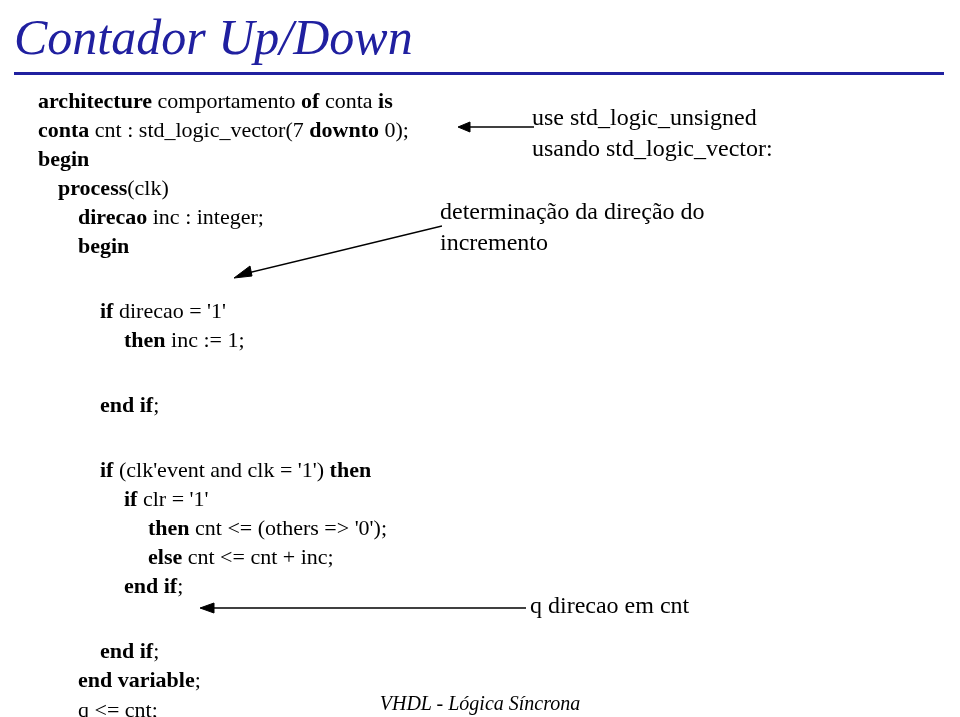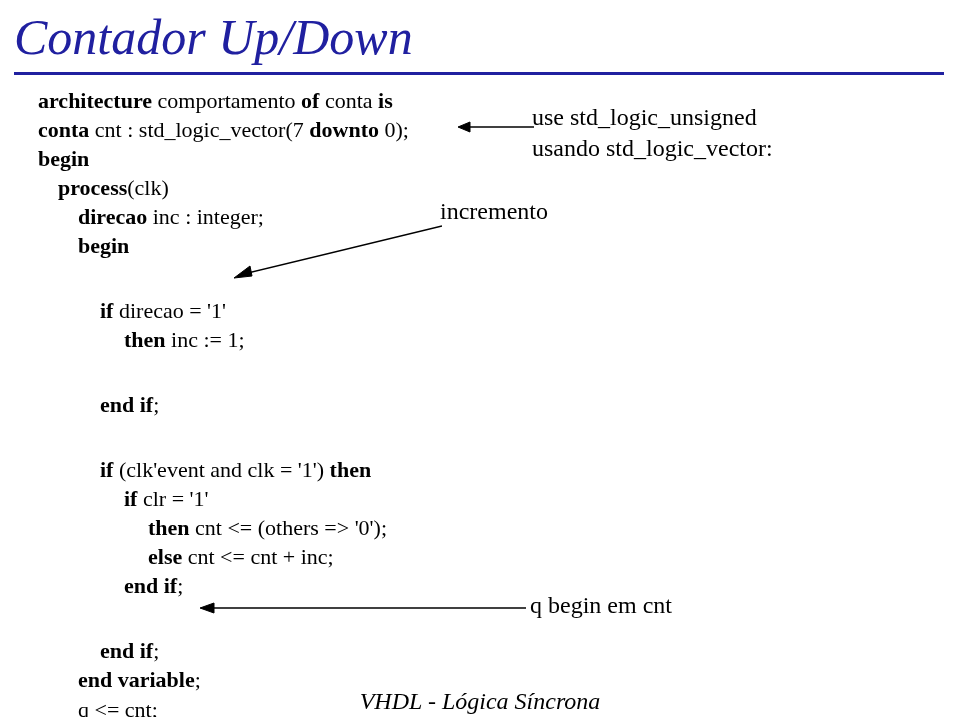--- a/index.html
+++ b/index.html
@@ -67,21 +67,21 @@
     .anno3 {
       left: 530px;
       top: 590px;
     }
     .footer {
       position: absolute;
       left: 0;
       right: 0;
       bottom: 2px;
       text-align: center;
-      font-size: 24px;
+      font-size: 20px;
       color: #000;
       font-style: italic;
     }
     .arrow {
       position: absolute;
       stroke: #000;
       fill: #000;
     }
   </style>
 </head>
@@ -109,25 +109,26 @@
   <div class="code-line indent2"><span class="bold">end variable</span><span>;</span></div>
   <div class="code-line indent2">q &lt;= cnt;</div>
 </div>
 
 <div class="annotation anno1">
   <div>use std_logic_unsigned</div>
   <div>usando std_logic_vector:</div>
 </div>
 
 <div class="annotation anno2">
+  <div>determinação da direção do</div>
   <div>incremento</div>
 </div>
 
 <div class="annotation anno3">
-  <span>q begin em cnt</span>
+  <span>q direcao em cnt</span>
 </div>
 
 <svg class="arrow" style="left:458px; top:120px; width:76px; height:14px;">
   <line x1="76" y1="7" x2="10" y2="7" stroke="#000" stroke-width="1.5"></line>
   <polygon points="0,7 12,2 12,12" fill="#000"></polygon>
 </svg>
 
 <svg class="arrow" style="left:230px; top:222px; width:212px; height:60px;">
   <line x1="212" y1="4" x2="14" y2="52" stroke="#000" stroke-width="1.5"></line>
   <polygon points="4,56 20,44 22,54" fill="#000"></polygon>

